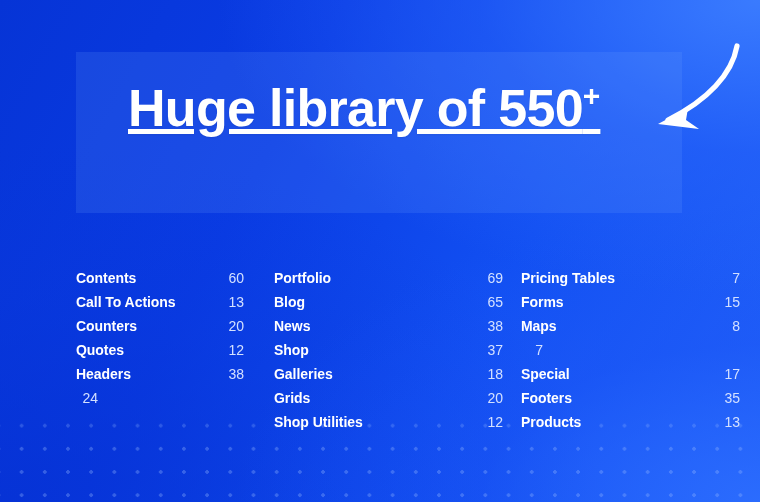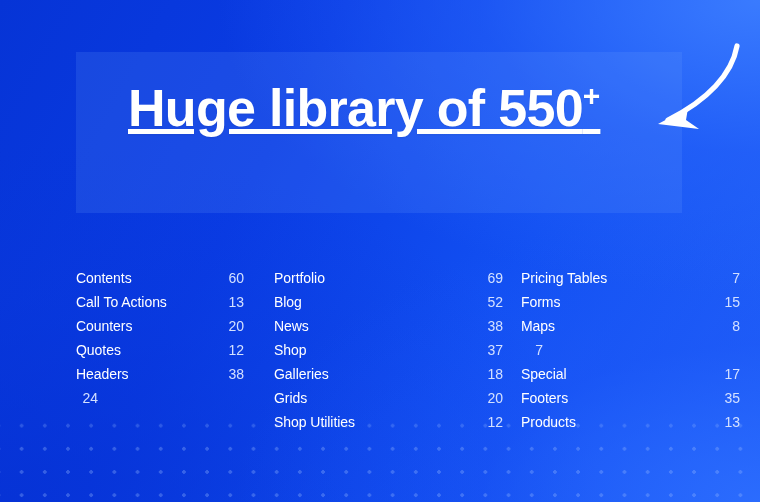--- a/index.html
+++ b/index.html
@@ -104,21 +104,21 @@
   .list-row {
     display: flex;
     align-items: baseline;
     justify-content: space-between;
     height: 24px;
     line-height: 24px;
   }
   .row-label {
     color: #ffffff;
     font-size: 14px;
-    font-weight: 400;
+    font-weight: 700;
     letter-spacing: -0.05px;
     white-space: nowrap;
   }
   .row-count {
     color: #d3e0ff;
     font-size: 14px;
     font-weight: 500;
     letter-spacing: -0.05px;
     text-align: right;
     min-width: 22px;
@@ -175,21 +175,21 @@
       </div>
     </div>
 
     <div class="list-col c2">
       <div class="list-row">
         <span class="row-label">Portfolio</span>
         <span class="row-count">69</span>
       </div>
       <div class="list-row">
         <span class="row-label">Blog</span>
-        <span class="row-count">52</span>
+        <span class="row-count">65</span>
       </div>
       <div class="list-row">
         <span class="row-label">News</span>
         <span class="row-count">38</span>
       </div>
       <div class="list-row">
         <span class="row-label">Shop</span>
         <span class="row-count">37</span>
       </div>
       <div class="list-row">

